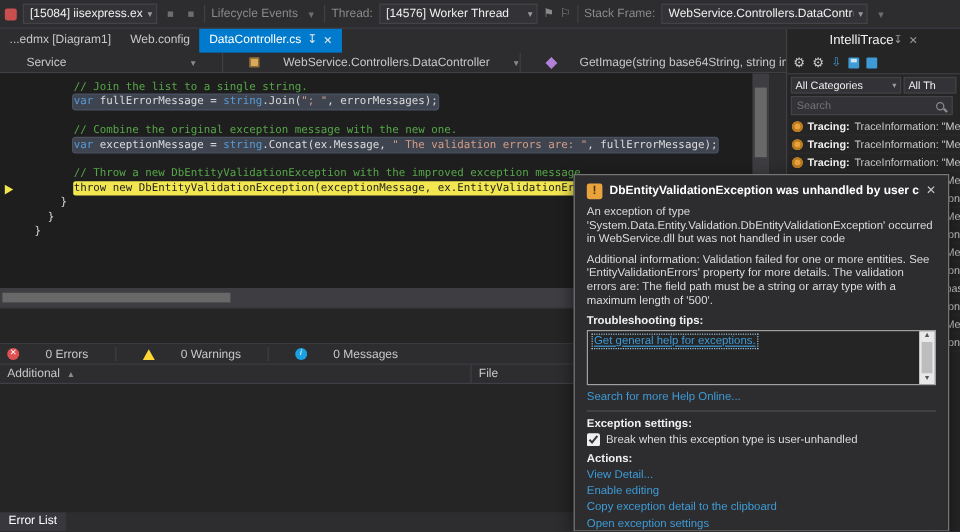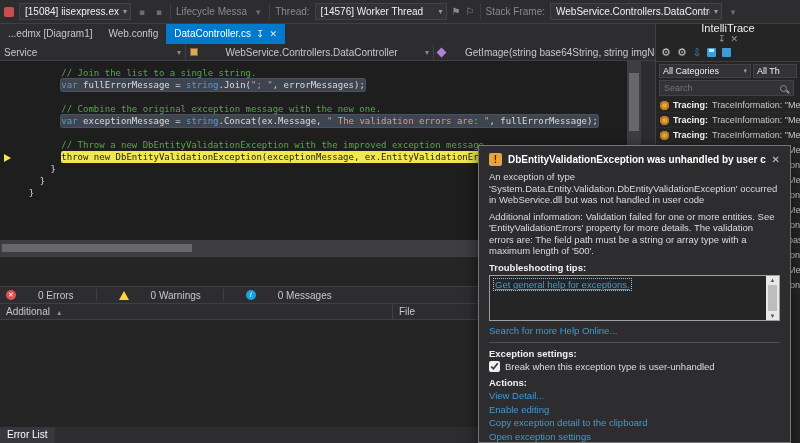--- a/index.html
+++ b/index.html
@@ -29,21 +29,21 @@
     align-items:flex-end; background:#2D2D30; }
   .tab { height:20px; line-height:20px; padding:0 8px; font-size:10px; color:#C8C8C8;
     white-space:nowrap; display:flex; gap:5px; }
   .tab.active { background:#007ACC; color:#FFFFFF; }
   .tab .pin { font-size:10px; color:#E8E8E8; }
   .tab .x { font-size:9px; color:#E8E8E8; }
 
   
   .breadcrumb { position:absolute; left:0; top:44px; width:655px; height:17px; background:#2D2D30;
     border-bottom:1px solid #3F3F46; display:flex; align-items:center; font-size:10px; color:#C8C8C8; }
-  .crumb { display:flex; align-items:center; gap:20px; padding:0 4px; height:100%; white-space:nowrap; overflow:hidden;text-align:center; }
+  .crumb { display:flex; align-items:center; gap:20px; padding:0 22px; height:100%; white-space:nowrap; overflow:hidden;text-align:center; }
   .crumb .caret { color:#8A8A8A; font-size:8px; }
   .crumb.project { width:185px; justify-content:space-between; }
   .crumb.cls { width:248px; justify-content:space-between; border-left:1px solid #3F3F46; }
   .crumb.member { flex:1; border-left:1px solid #3F3F46; }
   .class-icon { width:8px; height:8px; background:#D8A85C; border:1px solid #8A6A30; flex:0 0 auto; }
   .method-icon { width:7px; height:7px; background:#B180D7; transform:rotate(45deg); flex:0 0 auto; }
 
   
   .editor { position:absolute; left:0; top:61px; width:655px; height:179px; background:#1E1E1E; overflow:hidden; }
   .code-area { position:absolute; left:0; top:6px; right:30px; font-family:"DejaVu Sans Mono", monospace;
@@ -86,22 +86,22 @@
   .el-col .sort { font-size:7px; color:#8A8A8A; margin-left:3px; }
 
   
   .window-tabs { position:absolute; left:0; top:427px; width:655px; height:16px; background:#2D2D30;
     display:flex; }
   .wtab { padding:0 7px; font-size:10px; line-height:16px; color:#FFFFFF; background:#37373D; }
 
   
   .right-panel { position:absolute; left:655px; top:24px; width:145px; height:419px; background:#252526;
     border-left:1px solid #3F3F46; color:#DCDCDC; overflow:hidden; }
-  .rp-header { height:20px; display:flex; align-items:center; justify-content:flex-end;
-    padding:0 5px; font-size:11px; color:#F1F1F1;flex-direction:column; }
+  .rp-header { height:20px; display:flex; align-items:center; justify-content:center;
+    padding:0 5px; font-size:11px; color:#F1F1F1; }
   .rp-header .hicons { display:flex; gap:5px; color:#9B9B9B; font-size:9px; }
   .rp-iconbar { height:18px; display:flex; align-items:center; gap:6px; padding:0 5px;
     border-bottom:1px solid #3F3F46; }
   .gear { color:#C8C8C8; font-size:11px; line-height:11px; }
   .blue-ic { width:9px; height:9px; background:#3E9BD6; border-radius:1px; }
   .blue-ic.disk { position:relative; } .blue-ic.disk::after { content:""; position:absolute; left:2px; top:1px;
     width:5px; height:3px; background:#CDE6F7; }
   .blue-arrow { color:#3E9BD6; font-size:10px; line-height:10px; }
   .rp-combos { height:18px; display:flex; gap:2px; padding:2px 3px; }
   .rp-combo { flex:1; display:flex; align-items:center; justify-content:space-between;
@@ -155,21 +155,21 @@
 
   <div class="top-toolbar">
     <span class="tb-stop"></span>
     <div class="combo w-process">
       <span class="combo-text">[15084] iisexpress.exe</span>
       <span class="caret">▾</span>
     </div>
     <span class="tb-mini uicon">▪</span>
     <span class="tb-mini uicon">▪</span>
     <span class="tb-sep"></span>
-    <span class="tb-label">Lifecycle Messa</span>
+    <span class="tb-label">Lifecycle Events</span>
     <span class="tb-mini">▾</span>
     <span class="tb-sep"></span>
     <span class="tb-label">Thread:</span>
     <div class="combo w-thread">
       <span class="combo-text">[14576] Worker Thread</span>
       <span class="caret">▾</span>
     </div>
     <span class="flag uicon">⚑</span>
     <span class="flag uicon">⚐</span>
     <span class="tb-sep"></span>

